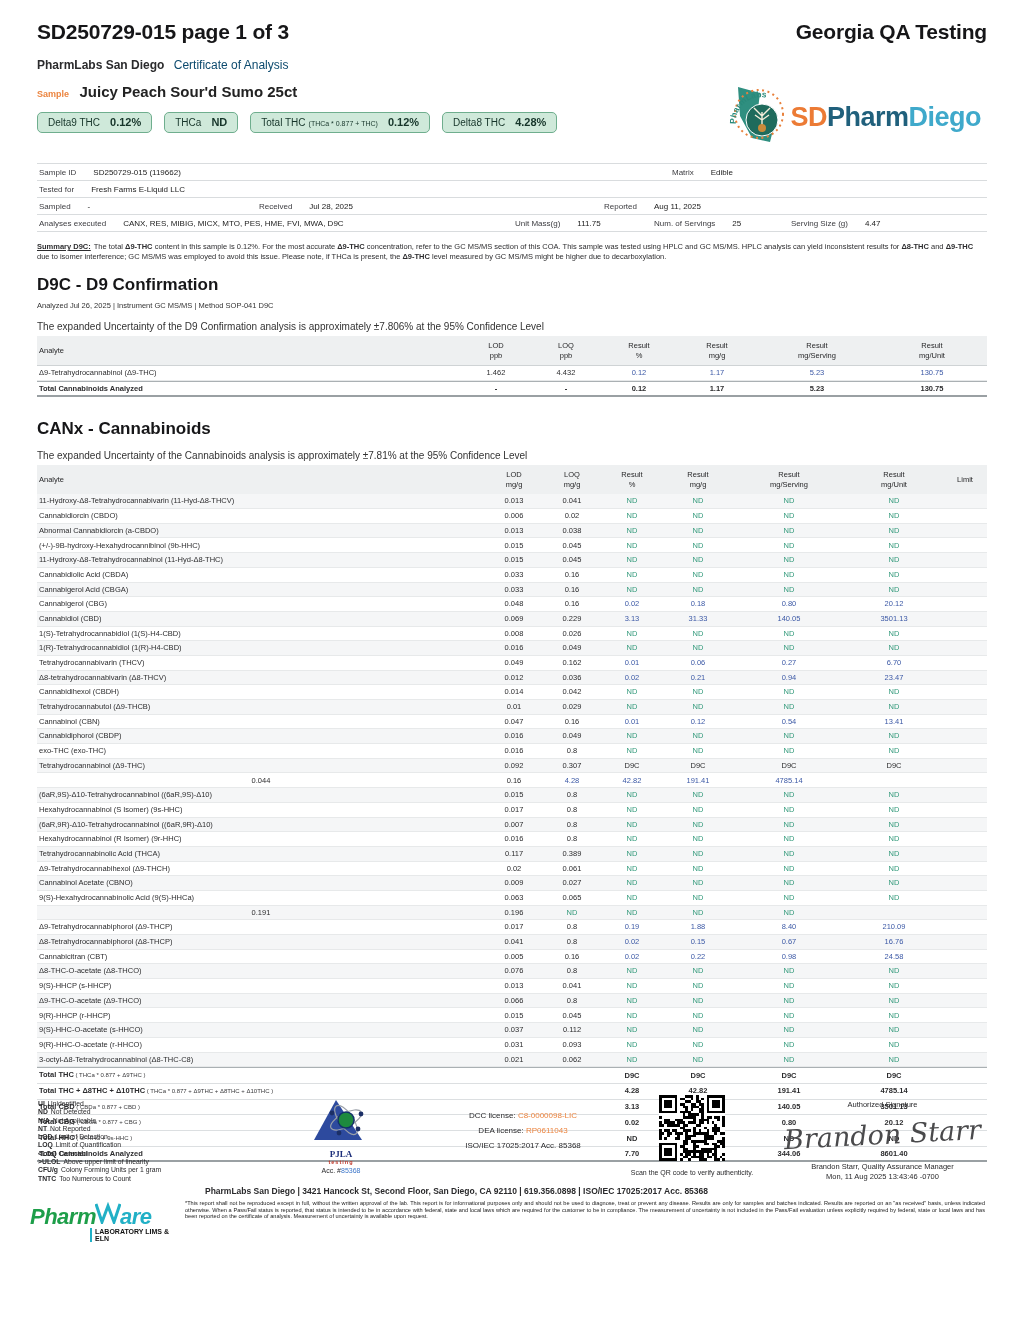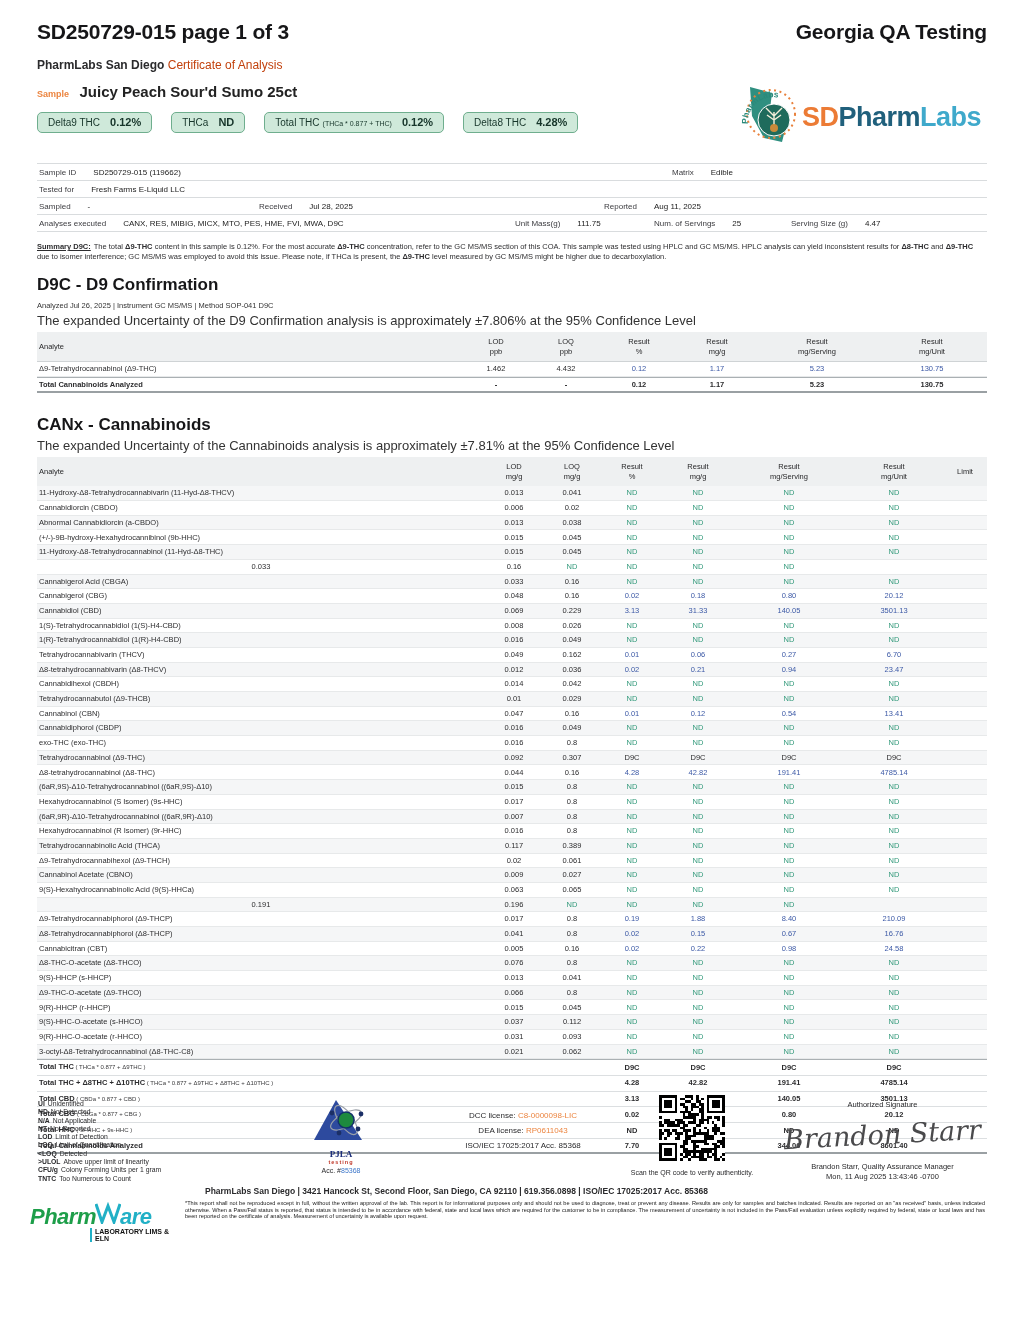--- a/index.html
+++ b/index.html
@@ -8,25 +8,25 @@
   .content{padding:0 37px;}
 
   
   .top-header{display:flex;justify-content:space-between;align-items:baseline;padding-top:20px;}
   .doc-id,.qa-title{font-size:21px;font-weight:600;color:#161618;letter-spacing:-0.2px;}
 
   
   .brand-row{display:flex;justify-content:space-between;margin-top:14px;}
   .lab-line{font-size:12px;}
   .lab-name{font-weight:bold;color:#2b2b2d;}
-  .cert-label{color:#c2410c;}
+  .cert-label{color:#0c4a6e;margin-left:6px;}
   .sample-line{margin-top:11px;}
   .sample-label{font-size:9px;color:#ec8540;font-weight:bold;margin-right:6px;}
   .sample-name{font-size:15px;font-weight:bold;color:#222;}
-  .badges{display:flex;gap:19px;margin-top:11px;}
+  .badges{display:flex;gap:12px;margin-top:11px;}
   .badge{display:flex;align-items:baseline;background:#cfe9da;border:1px solid #6fae8e;
          border-radius:5px;padding:3px 10px 4px;color:#16352a;}
   .b-label{font-size:10px;}
   .b-sub{font-size:7px;margin-left:3px;}
   .b-val{font-size:11px;font-weight:bold;margin-left:10px;}
 
   .brand-logo{display:flex;align-items:center;margin-top:26px;margin-right:6px;}
   .logo-text{font-size:27px;font-weight:bold;letter-spacing:-0.5px;margin-left:2px;}
   .logo-sd{color:#ec7b35;}
   .logo-pharm{color:#20607c;}
@@ -41,21 +41,21 @@
   .w1a{width:633px;} .w3a{width:220px;} .w3b{width:345px;}
   .w4a{width:476px;} .w4b{width:139px;} .w4c{width:137px;}
 
   
   .summary{margin-top:10px;font-size:7.5px;line-height:10px;color:#2d2d2f;}
   .summary-label{font-weight:bold;text-decoration:underline;margin-right:3px;}
 
   
   .section-title{font-size:17px;font-weight:bold;color:#161618;margin-top:13px;}
   .section-meta{font-size:7.5px;color:#333;margin-top:6px;}
-  .section-unc{font-size:13px;color:#333;margin-top:3px;margin-bottom:4px;}
+  .section-unc{font-size:10px;color:#333;margin-top:11px;margin-bottom:4px;}
 
   
   .d9c-grid{display:grid;grid-template-columns:1fr 70px 70px 76px 80px 120px 110px;}
   .canx-grid{display:grid;grid-template-columns:1fr 58px 58px 62px 70px 112px 98px 44px;}
   .trow{align-items:center;}
   .thead{background:#eef0f1;}
   .hcell{font-size:7.5px;text-align:center;padding:5px 0;line-height:9.5px;color:#28282a;}
   .hcell.al{text-align:left;padding-left:2px;}
   .cell{font-size:7.5px;text-align:center;padding:3.1px 0;color:#2c2c2e;line-height:7.5px;}
   .cell.al{text-align:left;padding-left:2px;}
@@ -145,21 +145,21 @@
               <path id="arc" d="M 8,40 A 25 25 0 0 1 52,22"></path>
             </defs>
           <path d="M10,3 L32,9 L30,25 L45,46 L42,58 L24,54 L12,32 Z" fill="#2f8f80"></path>
           <circle cx="34" cy="36" r="16" fill="#1f6b5c" stroke="#ffffff" stroke-width="1"></circle>
           <path d="M34,46 L34,28 M34,32 L26,24 M34,32 L42,24 M34,36 L27,31 M34,36 L41,31" stroke="#f5efda" stroke-width="1.4" fill="none"></path>
           <circle cx="34" cy="44" r="4" fill="#c98a3a"></circle>
           <circle cx="31" cy="30" r="24" fill="none" stroke="#e8813c" stroke-width="2" stroke-dasharray="2,3.5"></circle>
           <text font-size="8.5" font-weight="bold" fill="#2a8a7a" font-family="Liberation Sans, sans-serif"><textPath href="#arc">PharmLabs</textPath></text>
         </svg>
         <div class="logo-text">
-          <span class="logo-sd">SD</span><span class="logo-pharm">Pharm</span><span class="logo-labs">Labs</span>
+          <span class="logo-sd">SD</span><span class="logo-pharm">Pharm</span><span class="logo-labs">Diego</span>
         </div>
       </div>
     </div>
 
     <div class="info-table">
       <div class="info-row">
         <div class="icell w1a">
             <span class="ilabel">Sample ID</span>
             <span class="ival">SD250729-015 (119662)</span>
           </div>
@@ -347,20 +347,21 @@
             <div class="cell al">11-Hydroxy-Δ8-Tetrahydrocannabinol (11-Hyd-Δ8-THC)</div>
             <div class="cell">0.015</div>
             <div class="cell">0.045</div>
             <div class="cell c-nd">ND</div>
             <div class="cell c-nd">ND</div>
             <div class="cell c-nd">ND</div>
             <div class="cell c-nd">ND</div>
             <div class="cell"></div>
           </div>
           <div class="trow canx-grid analyte-row">
+            <div class="cell al">Cannabidiolic Acid (CBDA)</div>
             <div class="cell">0.033</div>
             <div class="cell">0.16</div>
             <div class="cell c-nd">ND</div>
             <div class="cell c-nd">ND</div>
             <div class="cell c-nd">ND</div>
             <div class="cell c-nd">ND</div>
             <div class="cell"></div>
           </div>
           <div class="trow canx-grid analyte-row alt">
             <div class="cell al">Cannabigerol Acid (CBGA)</div>
@@ -486,21 +487,20 @@
             <div class="cell al">Tetrahydrocannabinol (Δ9-THC)</div>
             <div class="cell">0.092</div>
             <div class="cell">0.307</div>
             <div class="cell c-dark">D9C</div>
             <div class="cell c-dark">D9C</div>
             <div class="cell c-dark">D9C</div>
             <div class="cell c-dark">D9C</div>
             <div class="cell"></div>
           </div>
           <div class="trow canx-grid analyte-row">
-            <div class="cell al">Δ8-tetrahydrocannabinol (Δ8-THC)</div>
             <div class="cell">0.044</div>
             <div class="cell">0.16</div>
             <div class="cell c-val">4.28</div>
             <div class="cell c-val">42.82</div>
             <div class="cell c-val">191.41</div>
             <div class="cell c-val">4785.14</div>
             <div class="cell"></div>
           </div>
           <div class="trow canx-grid analyte-row alt">
             <div class="cell al">(6aR,9S)-Δ10-Tetrahydrocannabinol ((6aR,9S)-Δ10)</div>

